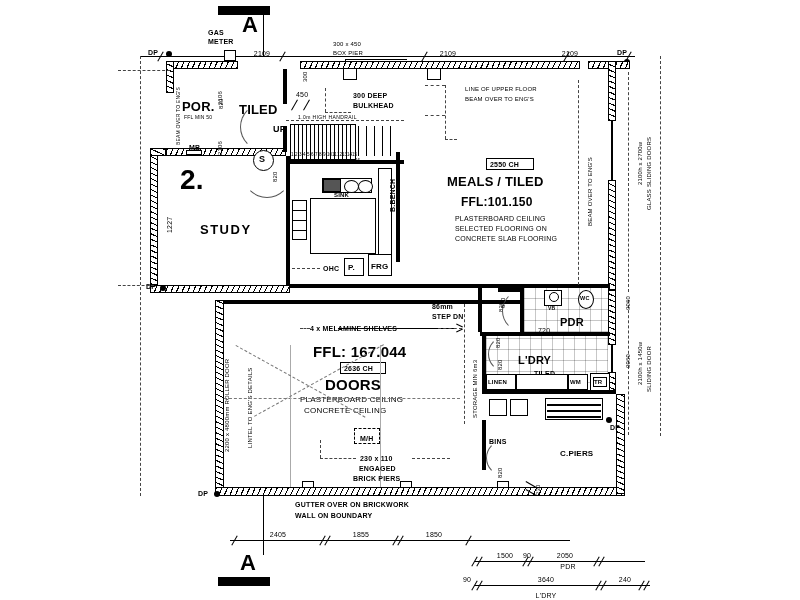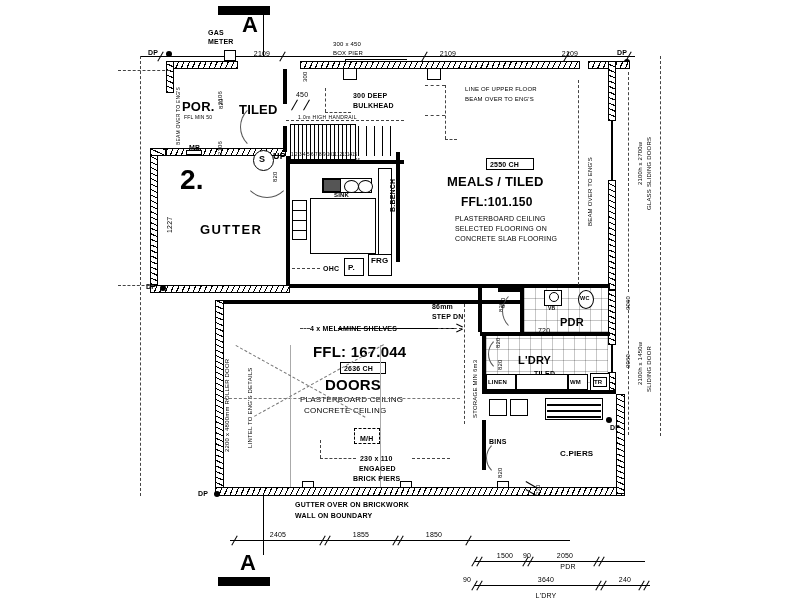--- a/index.html
+++ b/index.html
@@ -146,25 +146,25 @@
 
   <div class="txt t7" style="left:296px;top:91px;">450</div>
   <div class="thin" style="left:294px;top:99px;width:1px;height:12px;transform:rotate(30deg);"></div>
   <div class="thin" style="left:306px;top:99px;width:1px;height:12px;transform:rotate(30deg);"></div>
 
   <div class="arcdoor" style="left:240px;top:103px;width:46px;height:46px;border-top-color:transparent;border-right-color:transparent;border-bottom-color:transparent;"></div>
   <div class="arcdoor" style="left:243px;top:150px;width:46px;height:46px;border-top-color:transparent;border-right-color:transparent;border-left-color:transparent;"></div>
 
   <div class="circ" style="left:253px;top:150px;width:19px;height:19px;"></div>
   <div class="txt t9 b" style="left:259px;top:155px;">S</div>
-  <div class="txt t9 b" style="left:273px;top:152px;">UP</div>
+  <div class="txt t9 b" style="left:273px;top:125px;">UP</div>
 
   <div class="txt t22 b" style="left:180px;top:166px;font-size:28px;">2.</div>
 
-  <div class="txt t13 b" style="left:200px;top:223px;letter-spacing:1.5px;">GUTTER</div>
+  <div class="txt t13 b" style="left:200px;top:223px;letter-spacing:1.5px;">STUDY</div>
 
   <div class="box" style="left:290px;top:124px;width:66px;height:36px;"></div>
   <div class="stairtread" style="left:294px;top:124px;height:36px;"></div>
   <div class="stairtread" style="left:298px;top:124px;height:36px;"></div>
   <div class="stairtread" style="left:302px;top:124px;height:36px;"></div>
   <div class="stairtread" style="left:306px;top:124px;height:36px;"></div>
   <div class="stairtread" style="left:310px;top:124px;height:36px;"></div>
   <div class="stairtread" style="left:314px;top:124px;height:36px;"></div>
   <div class="stairtread" style="left:318px;top:124px;height:36px;"></div>
   <div class="stairtread" style="left:322px;top:124px;height:36px;"></div>
@@ -223,21 +223,21 @@
   <div class="box" style="left:292px;top:200px;width:15px;height:40px;"></div>
   <div class="thin" style="left:292px;top:210px;width:15px;height:1px;"></div>
   <div class="thin" style="left:292px;top:220px;width:15px;height:1px;"></div>
   <div class="thin" style="left:292px;top:230px;width:15px;height:1px;"></div>
 
   <div class="dash" style="left:292px;top:268px;width:28px;"></div>
   <div class="txt t7 b" style="left:323px;top:265px;">OHC</div>
   <div class="box" style="left:344px;top:258px;width:20px;height:18px;"></div>
   <div class="txt t8 b" style="left:348px;top:264px;">P.</div>
   <div class="box" style="left:368px;top:254px;width:24px;height:22px;"></div>
-  <div class="txt t8 b" style="left:371px;top:257px;">FRG</div>
+  <div class="txt t8 b" style="left:371px;top:263px;">FRG</div>
 
   <div class="txt t6" style="left:465px;top:86px;">LINE OF UPPER FLOOR</div>
   <div class="txt t6" style="left:465px;top:96px;">BEAM OVER TO ENG'S</div>
   <div class="dashv" style="left:445px;top:85px;height:54px;"></div>
   <div class="dash" style="left:425px;top:85px;width:20px;"></div>
   <div class="dash" style="left:425px;top:115px;width:20px;"></div>
   <div class="dash" style="left:445px;top:139px;width:12px;"></div>
 
   <div class="box" style="left:486px;top:158px;width:48px;height:12px;"></div>
   <div class="txt t7 b" style="left:490px;top:161px;">2550 CH</div>

